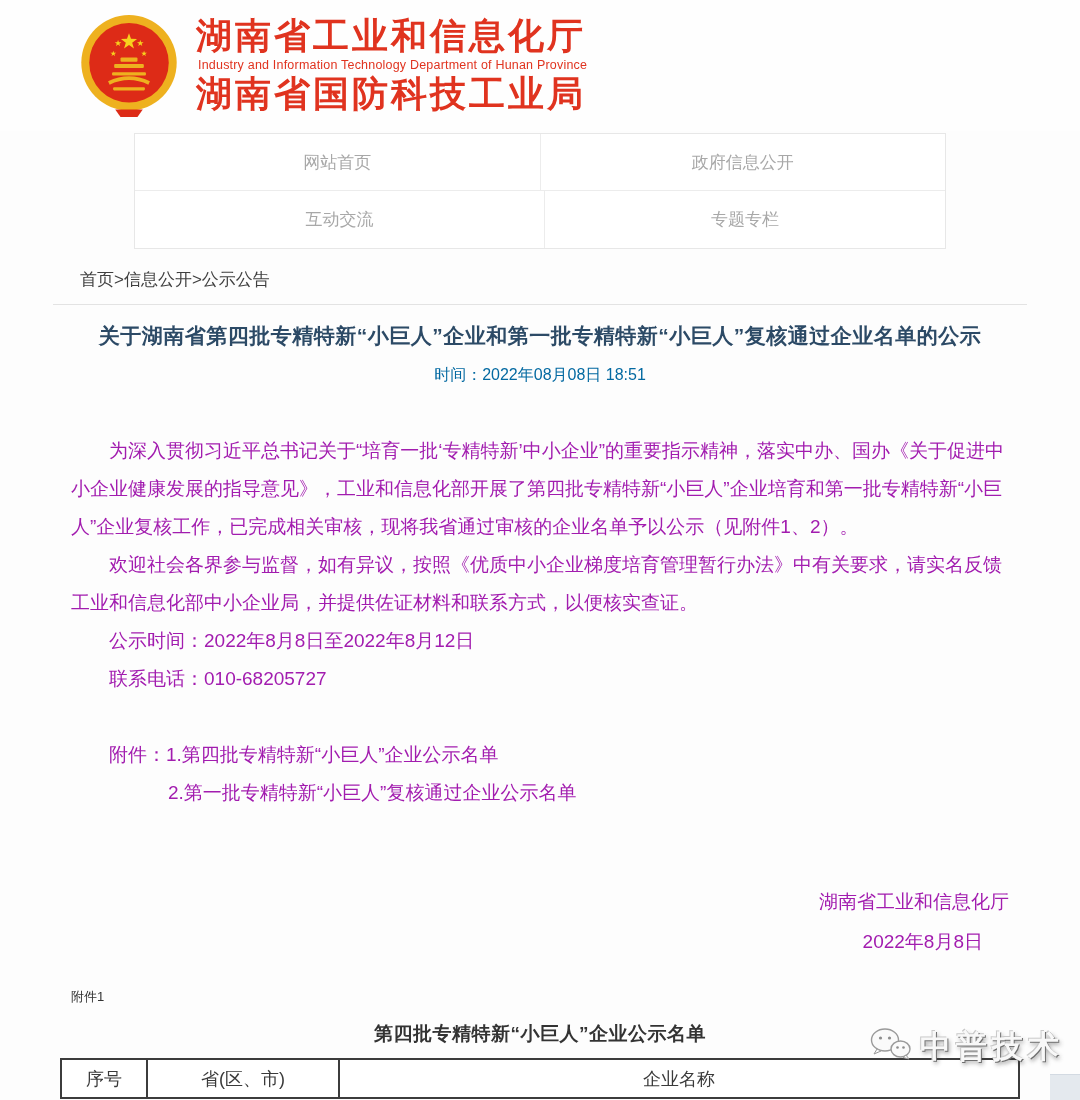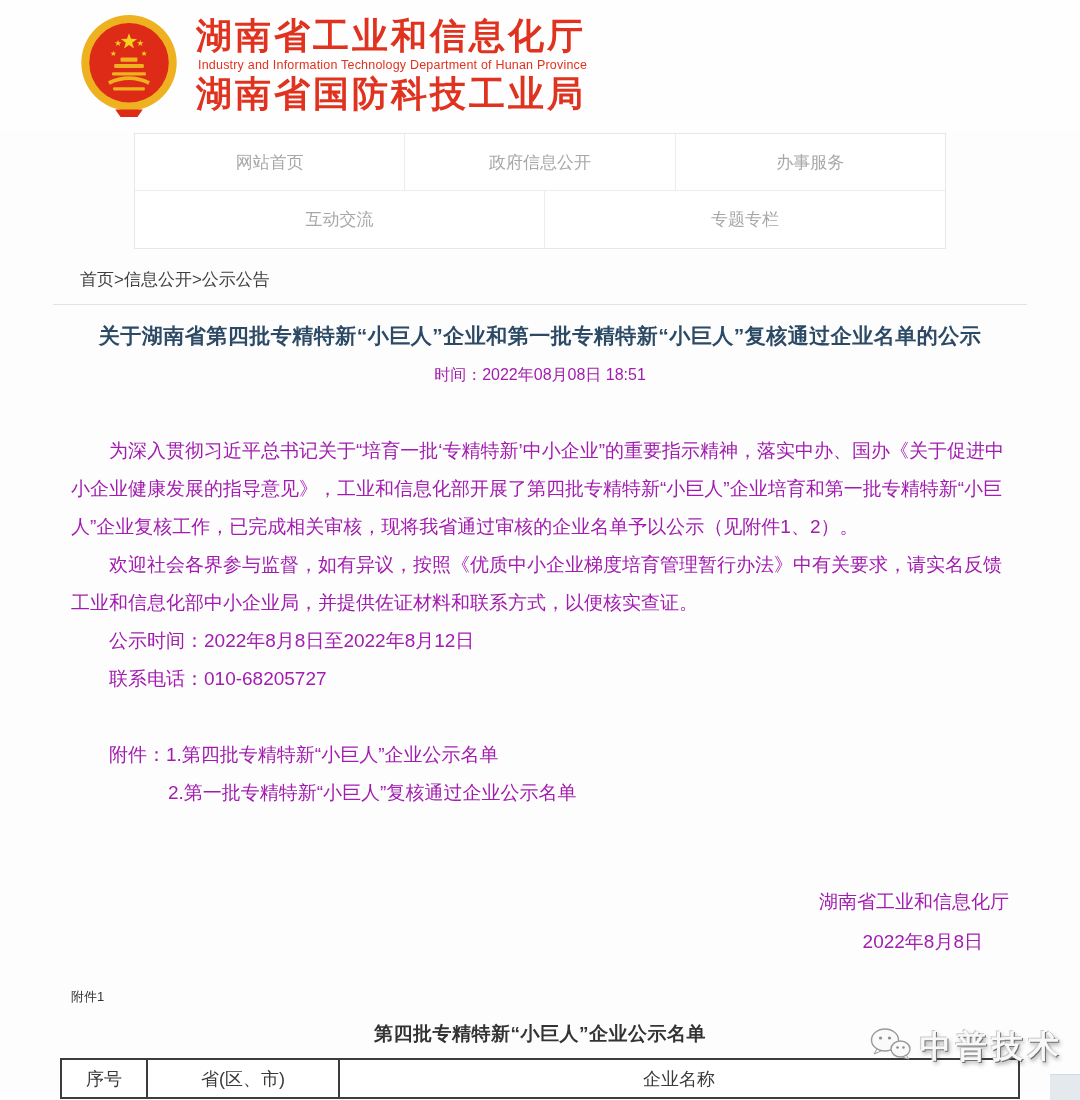--- a/index.html
+++ b/index.html
@@ -33,21 +33,21 @@
 
   
   .crumb-wrap { width: 974px; margin: 0 auto; padding: 19px 0 13px 27px; border-bottom: 1px solid #e3e3e3; }
   .crumb { color: #3f3f3f; font-size: 17px; }
 
   
   .article-title {
     text-align: center; color: #2c4a66; font-size: 21px; font-weight: bold;
     margin-top: 17px; letter-spacing: 0.5px;
   }
-  .article-time { text-align: center; color: #a21caf; font-size: 16px; margin-top: 15px; }
+  .article-time { text-align: center; color: #0369a1; font-size: 16px; margin-top: 15px; }
 
   
   .article-body { width: 938px; margin: 46px auto 0; font-size: 19px; line-height: 38px; color: #a21caf; }
   .article-body p.indent { text-indent: 2em; }
   .attach-block { margin-top: 38px; }
   .attach-line2 { padding-left: 5.1em; }
 
   .signature { margin-top: 70px; text-align: right; padding-right: 0; font-size: 19px; line-height: 40px; }
   .signature .sig-date { padding-right: 26px; }
 
@@ -102,21 +102,20 @@
     <div class="org-cn">湖南省工业和信息化厅</div>
     <div class="org-en">Industry and Information Technology Department of Hunan Province</div>
     <div class="org-cn">湖南省国防科技工业局</div>
   </div>
 </header>
 
 <nav class="main-nav">
   <div class="nav-row first">
     <div class="nav-item">网站首页</div>
     <div class="nav-item">政府信息公开</div>
-    <div class="nav-item">办事服务</div>
   </div>
   <div class="nav-row second">
     <div class="nav-item">互动交流</div>
     <div class="nav-item">专题专栏</div>
   </div>
 </nav>
 
 <div class="crumb-wrap">
   <span class="crumb">首页&gt;信息公开&gt;公示公告</span>
 </div>

